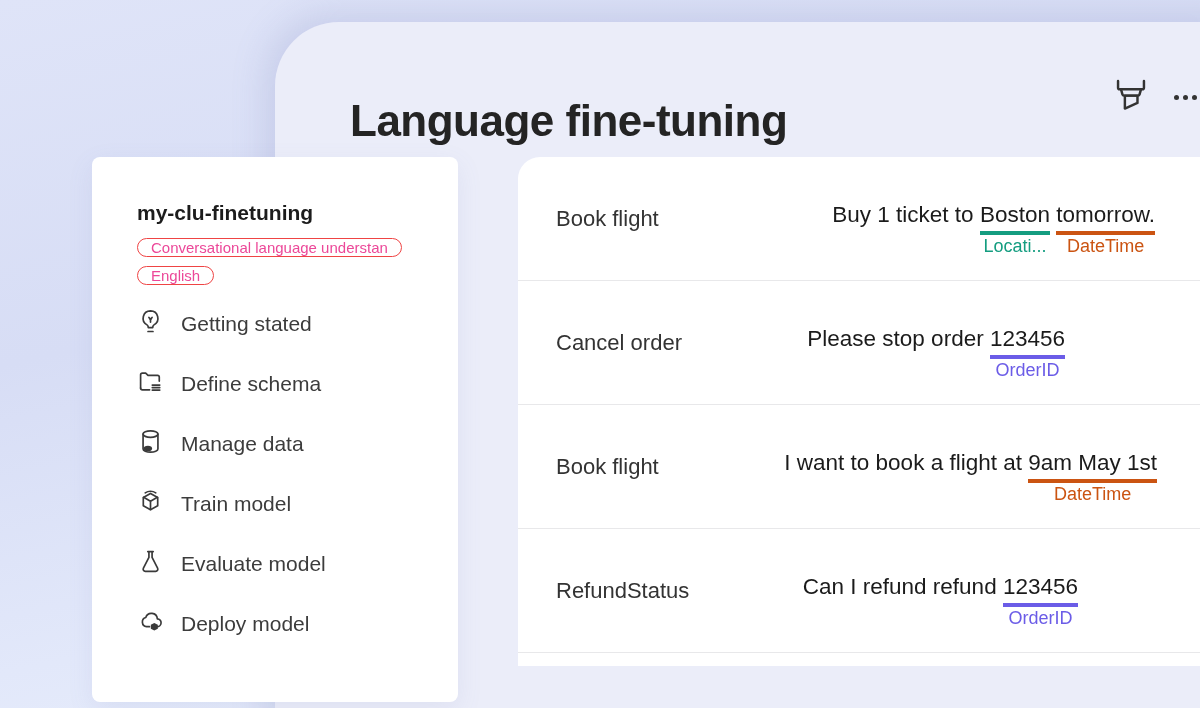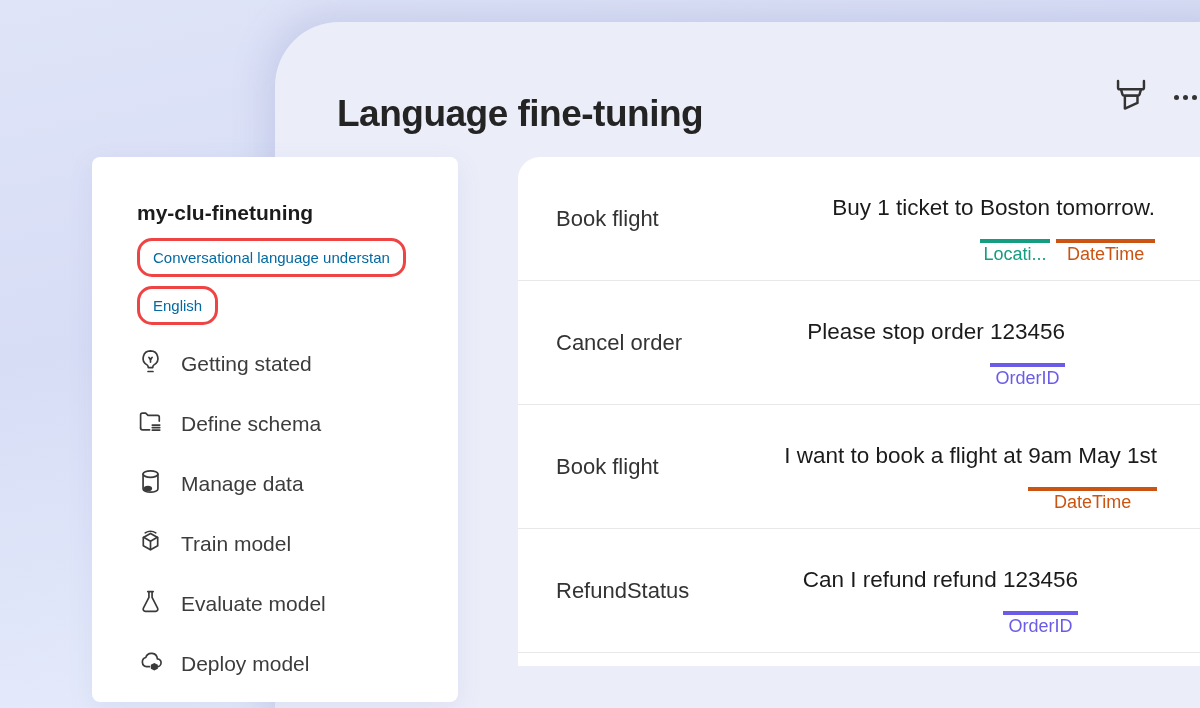--- a/index.html
+++ b/index.html
@@ -11,60 +11,60 @@
   }
 
   
   .app-card {
     position: absolute; left: 275px; top: 22px; width: 965px; height: 726px;
     background: #ebedf9; border-top-left-radius: 64px;
     box-shadow: -8px -8px 36px rgba(110,120,180,0.20);
     z-index: 1;
   }
   .page-title {
-    position: absolute; left: 337px; top: 70px; z-index: 2;
-    font-size: 37px; font-weight: 700; color: #242424; line-height: 1; letter-spacing: -0.5px;
+    position: absolute; left: 350px; top: 70px; z-index: 2;
+    font-size: 44px; font-weight: 700; color: #242424; line-height: 1; letter-spacing: -0.5px;
   }
   .filter-btn { position: absolute; left: 1110px; top: 76px; width: 42px; height: 42px; z-index: 2; cursor: pointer; }
   .filter-btn svg { width: 100%; height: 100%; fill: none; stroke: #333; stroke-width: 1.4; stroke-linecap: round; stroke-linejoin: round; }
   .more-btn { position: absolute; left: 1174px; top: 76px; width: 30px; height: 42px; z-index: 2; display: flex; align-items: center; gap: 4px; cursor: pointer; }
   .more-btn i { width: 5px; height: 5px; border-radius: 50%; background: #333; }
 
   
   .sidebar {
     position: absolute; left: 92px; top: 157px; width: 366px; height: 545px;
     background: #ffffff; border-radius: 8px; z-index: 3;
     box-shadow: 0 8px 26px rgba(110,120,180,0.10);
     padding: 44px 0 0 45px;
   }
   .project-name { font-size: 21px; font-weight: 700; color: #1c1c1c; }
   .badges { margin-top: 13px; }
   .badge {
     display: block; width: max-content; max-width: 296px; overflow: hidden; white-space: nowrap;
-    border: 3px solid #ef4444; border-radius: 15px; padding: 8px 13px;
-    font-size: 15px; color: #0369a1; margin-bottom: 9px;
+    border: 1px solid #ef4444; border-radius: 15px; padding: 0 13px;
+    font-size: 15px; color: #ec4899; margin-bottom: 9px;
   }
   .menu { margin-top: 6px; text-align: right; }
   .menu-item { height: 60px; display: flex; align-items: center; gap: 17px; font-size: 21px; color: #3c3c3c; cursor: pointer; }
   .menu-item svg { width: 27px; height: 27px; flex: 0 0 27px; fill: none; stroke: #3a3a3a; stroke-width: 1.5; stroke-linecap: round; stroke-linejoin: round; }
   .menu-item svg .fillpart { fill: #3a3a3a; stroke: none; }
 
   
   .content {
     position: absolute; left: 518px; top: 157px; width: 682px; height: 509px;
     background: #ffffff; border-top-left-radius: 22px; z-index: 2;
   }
   .row { height: 124px; border-bottom: 1px solid #e8e8ea; display: flex; align-items: center; }
   .intent { padding-left: 38px; font-size: 22px; color: #333; white-space: nowrap; }
   .utter { margin-left: auto; font-size: 22.5px; color: #1b1b1b; white-space: pre; position: relative; }
   .r1 .utter { padding-right: 45px; }
   .r2 .utter { padding-right: 135px; }
   .r3 .utter { padding-right: 43px; }
   .r4 .utter { padding-right: 122px; }
-  .entity { position: relative; display: inline-block; border-bottom: 4px solid var(--ec); padding-bottom: 18px; }
+  .entity { position: relative; display: inline-block; border-bottom: 4px solid var(--ec); padding-bottom: 3px; }
   .elabel {
     position: absolute; left: 50%; transform: translateX(-50%); top: calc(100% + 5px);
     font-size: 18px; white-space: nowrap; color: var(--ec);
   }
   .row-tail { height: 51px; }
 </style>
 </head>
 <body>
 
 <div class="app-card"></div>

